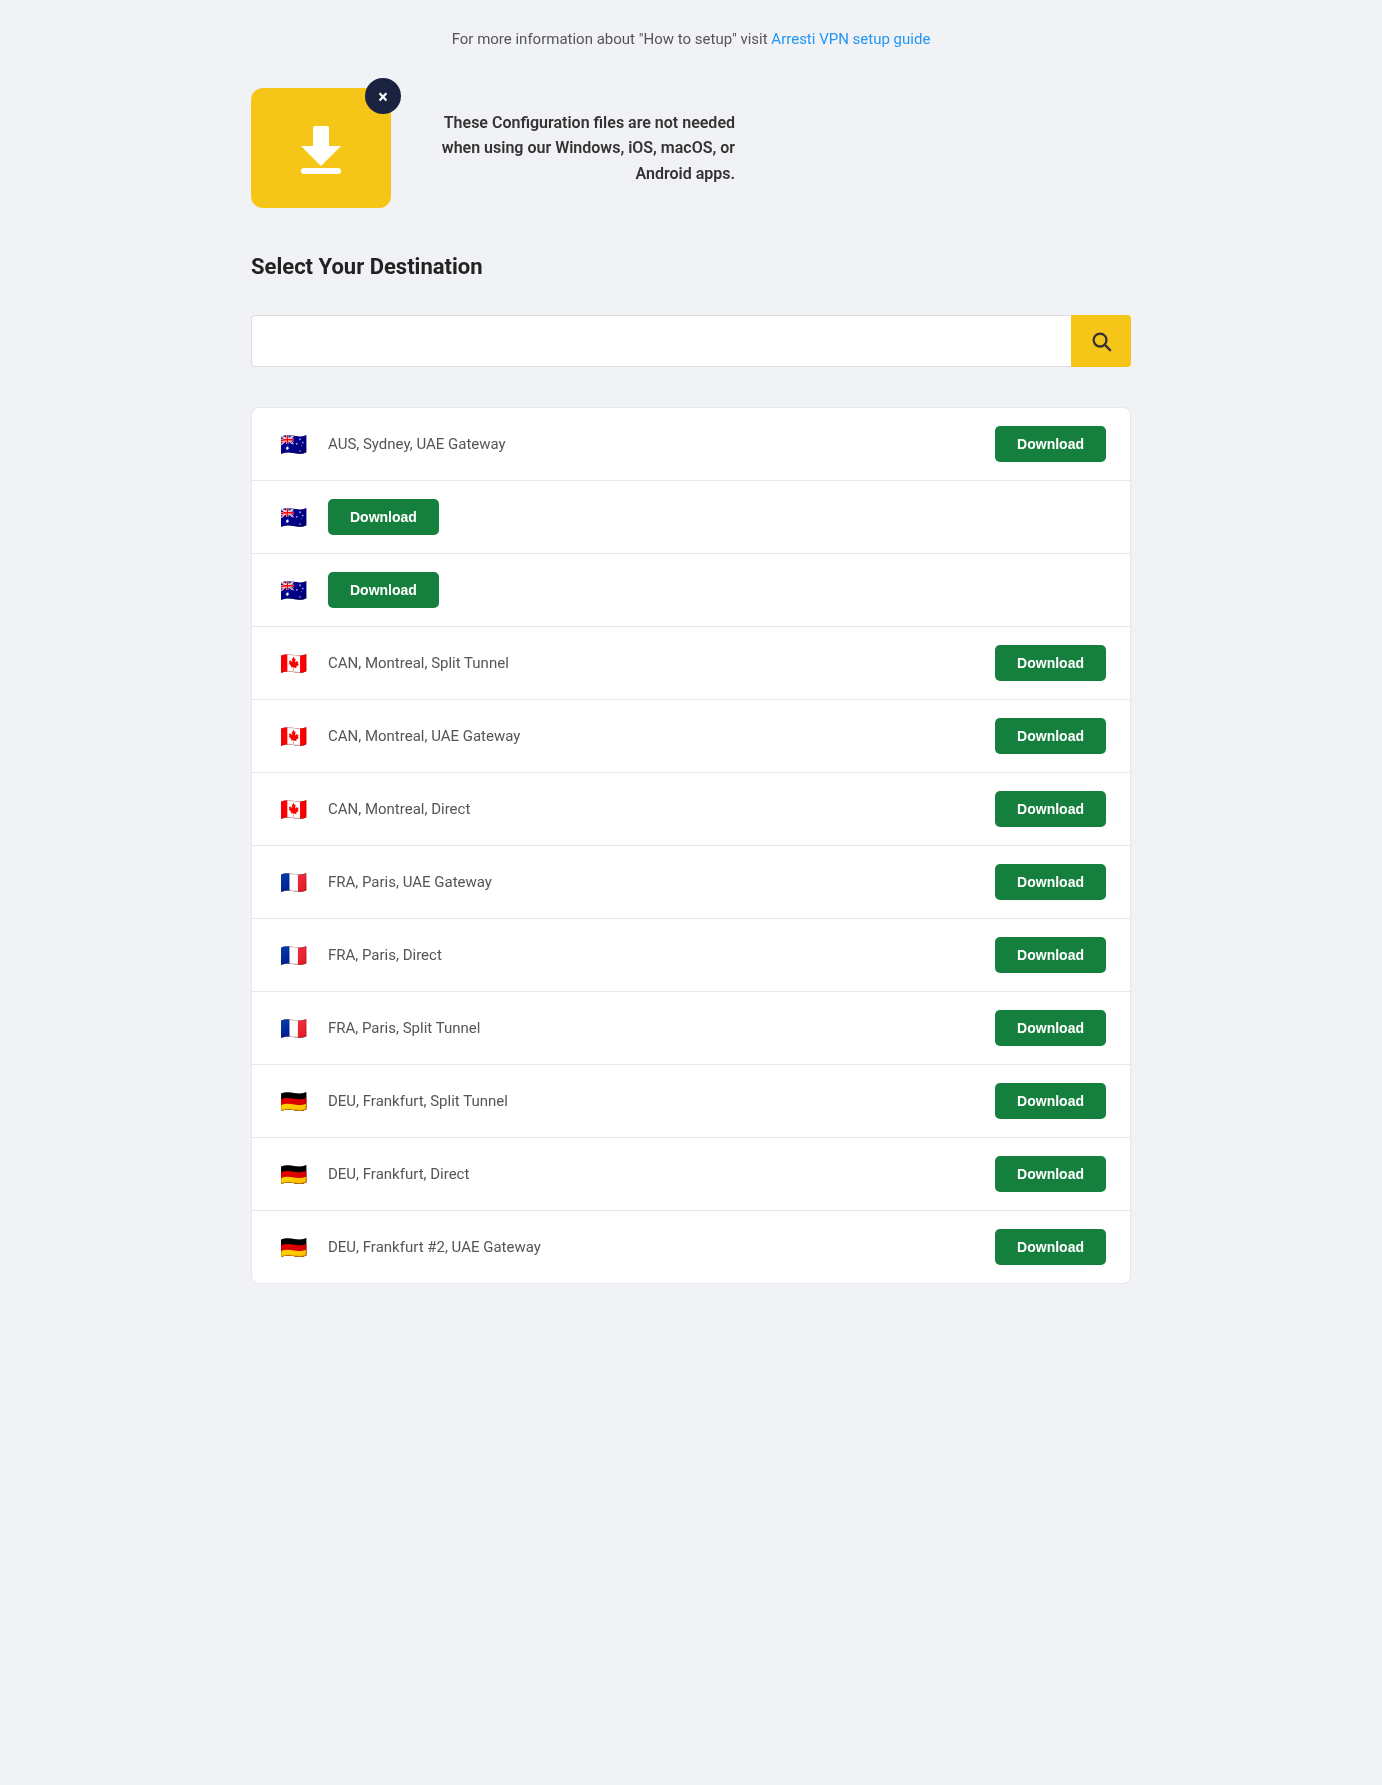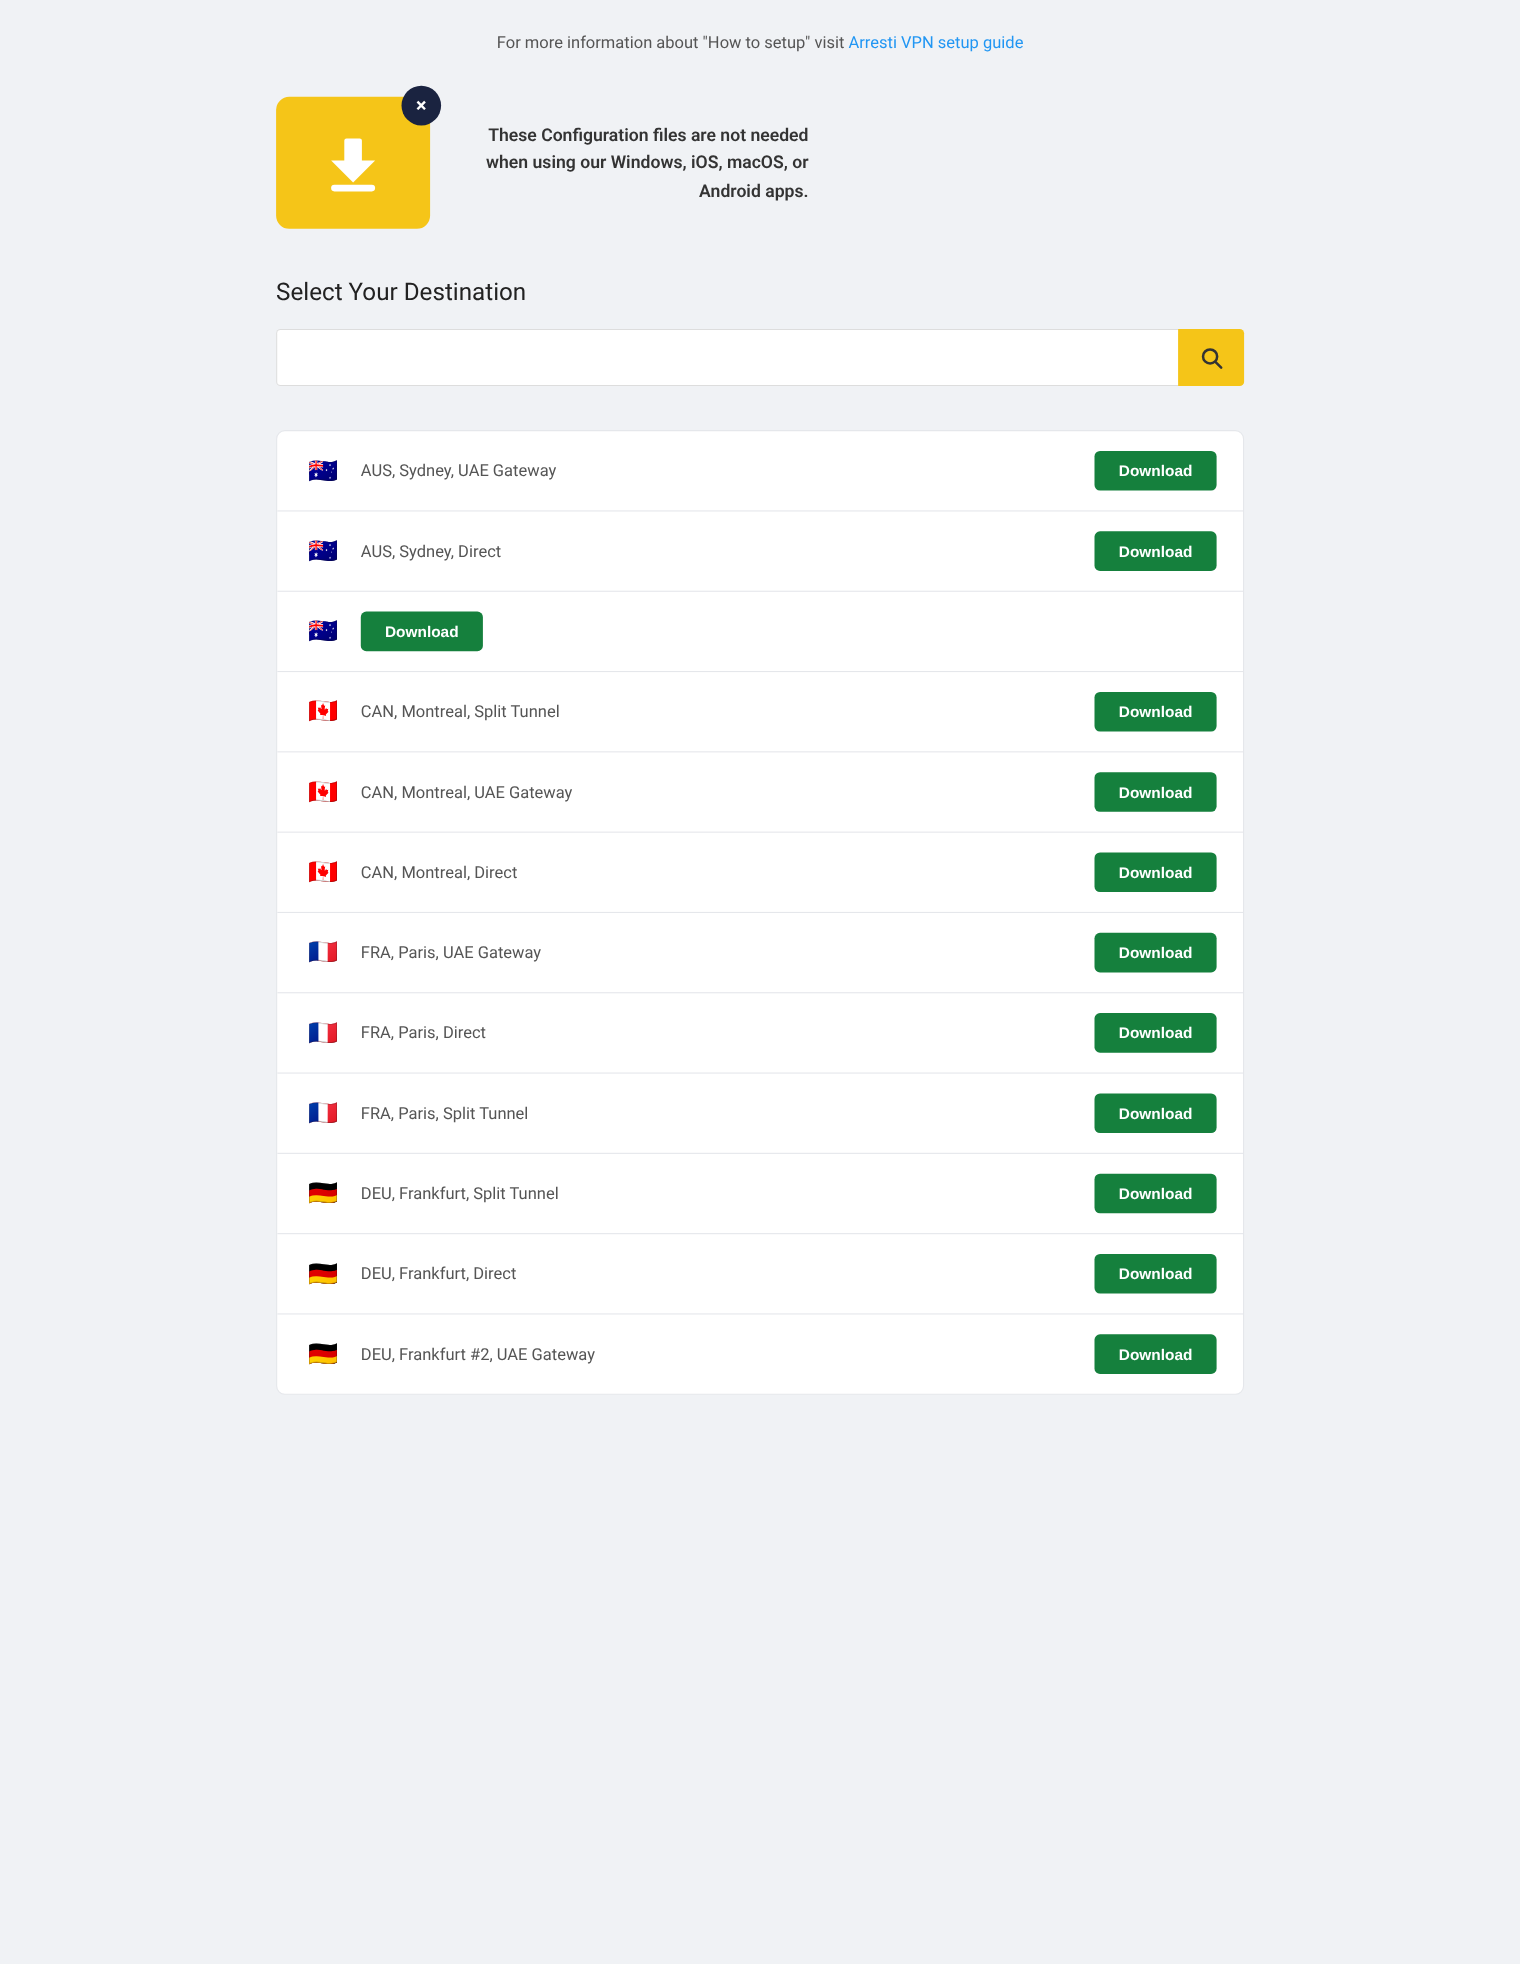--- a/index.html
+++ b/index.html
@@ -68,23 +68,23 @@
     .notice-text {
       font-size: 16px;
       font-weight: 600;
       color: #333;
       line-height: 1.6;
       max-width: 320px;
       text-align: right;
     }
     .section-title {
       font-size: 22px;
-      font-weight: 400;
+      font-weight: 700;
       color: #222;
-      margin-bottom: 20px;
+      margin-bottom: 36px;
     }
     .search-row {
       display: flex;
       margin-bottom: 40px;
     }
     .search-input {
       flex: 1;
       height: 52px;
       border: 1px solid #ddd;
       border-right: none;
@@ -191,21 +191,20 @@
   </div>
 
   <div class="server-list" id="server-list">
   <div class="server-row">
         <div class="flag">🇦🇺</div>
         <span class="server-name">AUS, Sydney, UAE Gateway</span>
         <button class="download-btn">Download</button>
       </div>
       <div class="server-row">
         <div class="flag">🇦🇺</div>
-        <span class="server-name">AUS, Sydney, Direct</span>
         <button class="download-btn">Download</button>
       </div>
       <div class="server-row">
         <div class="flag">🇦🇺</div>
         <button class="download-btn">Download</button>
       </div>
       <div class="server-row">
         <div class="flag">🇨🇦</div>
         <span class="server-name">CAN, Montreal, Split Tunnel</span>
         <button class="download-btn">Download</button>

